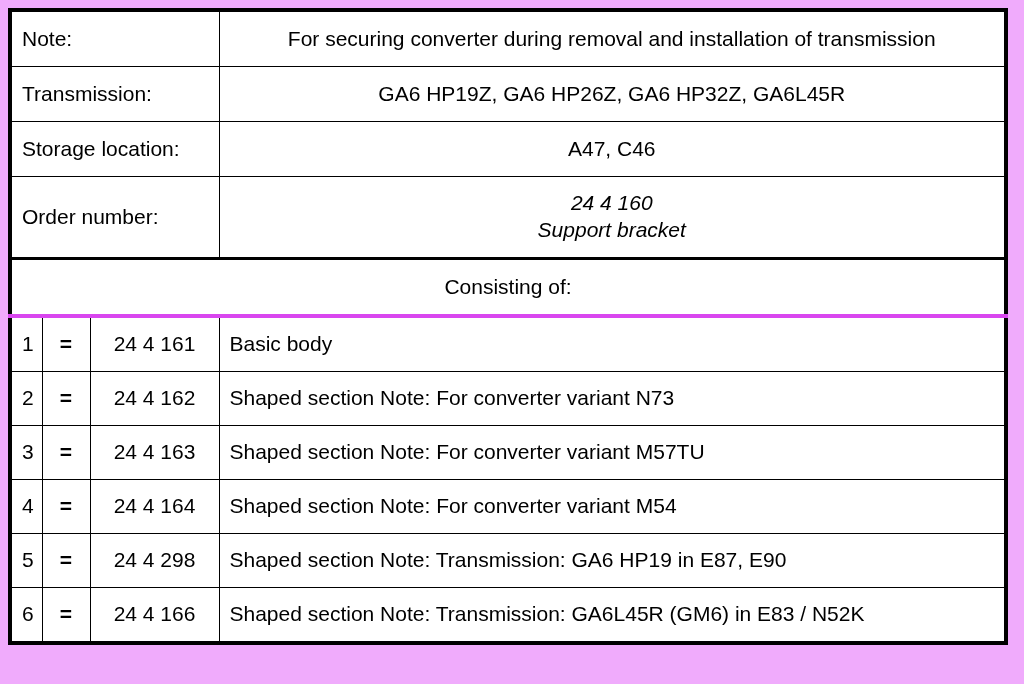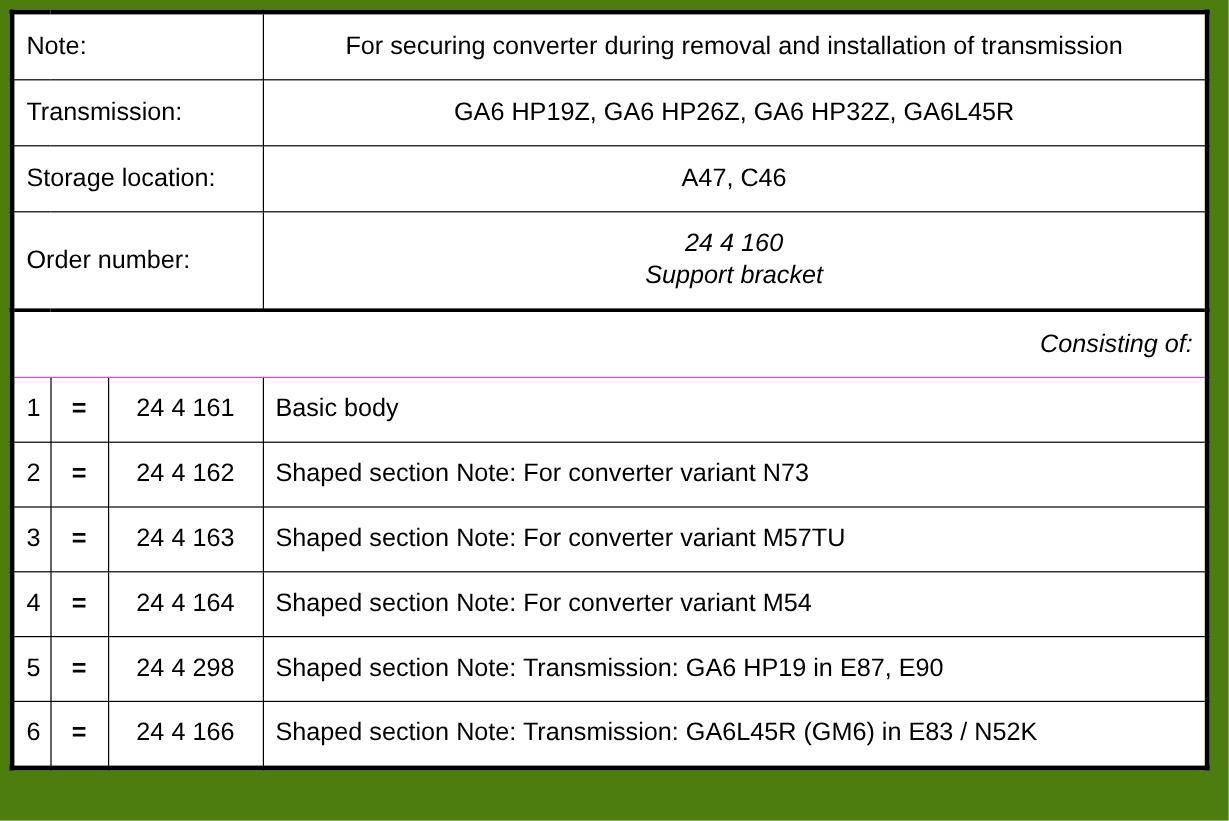--- a/index.html
+++ b/index.html
@@ -13,21 +13,21 @@
     height: 684px;
     font-family: "Liberation Sans", sans-serif;
     color: #000000;
     overflow: hidden;
   }
 
   .sheet {
     position: relative;
     width: 1024px;
     height: 684px;
-    background: #4d7c0f;
+    background: #f0abfc;
     box-sizing: border-box;
     padding: 8px 16px 8px 8px;
   }
 
   table.tool-table {
     width: 1000px;
     border-collapse: collapse;
     table-layout: fixed;
     border: 4px solid #000000;
     background: #ffffff;
@@ -64,23 +64,22 @@
   td.multiline {
     white-space: normal;
     font-style: italic;
   }
   td.multiline .line { display: block; }
 
   
   tr.section-row td {
     height: 54px;
     border-top: 3px solid #000000;
-    border-bottom: 1px solid #d946ef;
-    text-align: right;
-    font-style: italic;
+    border-bottom: 4px solid #d946ef;
+    text-align: center;
   }
 
   
   tr.item-row td { height: 53px; }
   td.num-cell  { text-align: center; padding: 0 4px; }
   td.eq-cell   { text-align: center; padding: 0 4px; font-weight: bold; }
   td.part-cell { text-align: center; margin-top: 12px; }
   td.desc-cell { text-align: left; }
 </style>
 </head>

